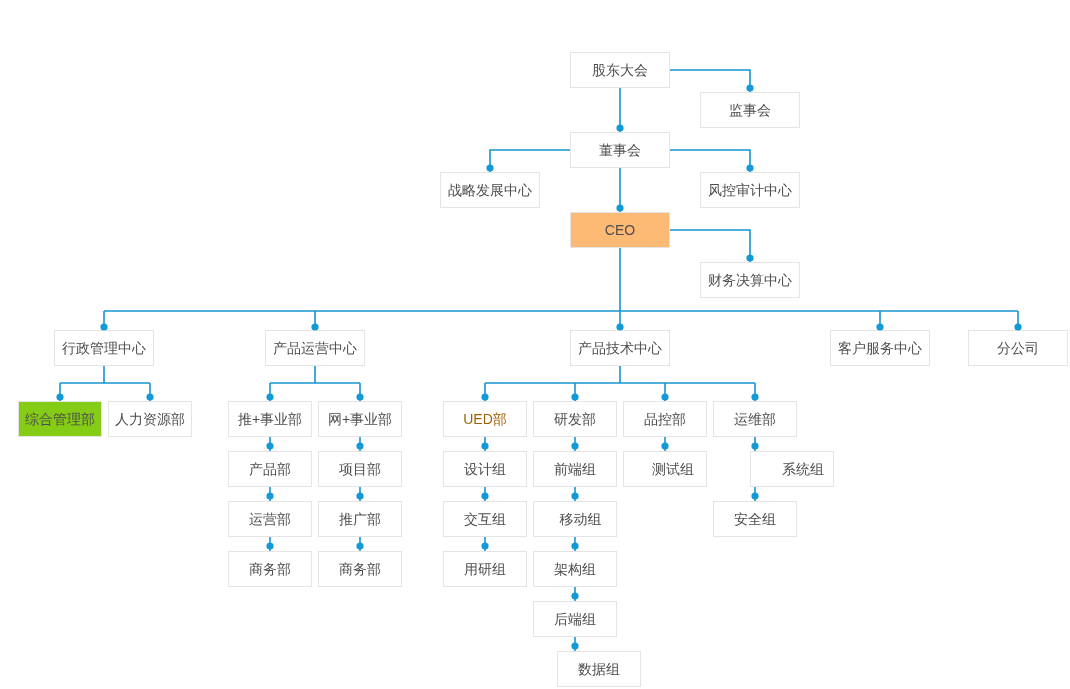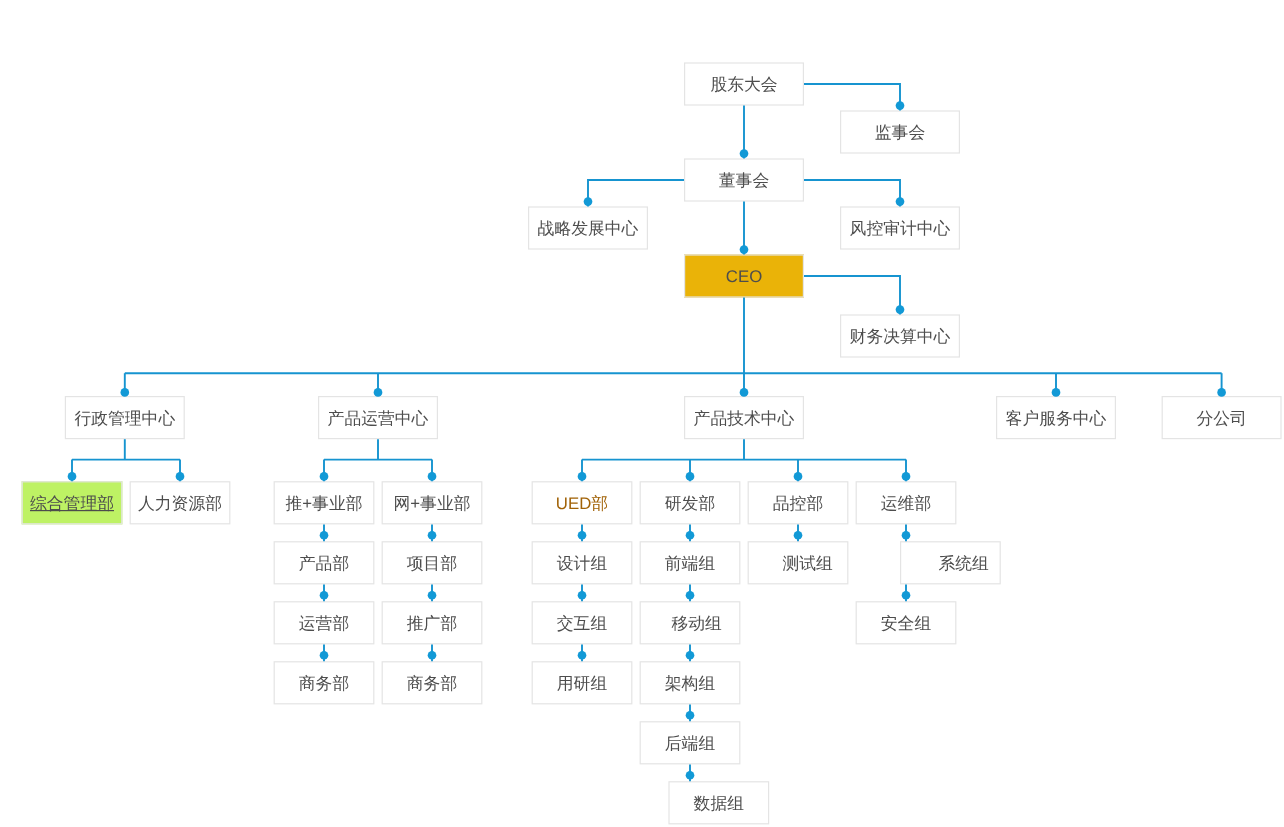--- a/index.html
+++ b/index.html
@@ -18,28 +18,28 @@
 </head>
 <body>
 
 <div class="canvas">
   <div class="nodes-layer">
       <div class="node" style="left: 570px; top: 52px; width: 100px; height: 36px; border-color: rgb(228, 228, 228); background: rgb(255, 255, 255); color: rgb(77, 77, 77);">股东大会</div>
       <div class="node" style="left: 700px; top: 92px; width: 100px; height: 36px; border-color: rgb(228, 228, 228); background: rgb(255, 255, 255); color: rgb(77, 77, 77);">监事会</div>
       <div class="node" style="left: 570px; top: 132px; width: 100px; height: 36px; border-color: rgb(228, 228, 228); background: rgb(255, 255, 255); color: rgb(77, 77, 77);">董事会</div>
       <div class="node" style="left: 440px; top: 172px; width: 100px; height: 36px; border-color: rgb(228, 228, 228); background: rgb(255, 255, 255); color: rgb(77, 77, 77);">战略发展中心</div>
       <div class="node" style="left: 700px; top: 172px; width: 100px; height: 36px; border-color: rgb(228, 228, 228); background: rgb(255, 255, 255); color: rgb(77, 77, 77);">风控审计中心</div>
-      <div class="node" style="left: 570px; top: 212px; width: 100px; height: 36px; border-color: rgb(228, 228, 228); background: #eab308; color: rgb(77, 77, 77);">CEO</div>
+      <div class="node" style="left: 570px; top: 212px; width: 100px; height: 36px; border-color: rgb(228, 228, 228); background: #fdba74; color: rgb(77, 77, 77);">CEO</div>
       <div class="node" style="left: 700px; top: 262px; width: 100px; height: 36px; border-color: rgb(228, 228, 228); background: rgb(255, 255, 255); color: rgb(77, 77, 77);">财务决算中心</div>
       <div class="node" style="left: 54px; top: 330px; width: 100px; height: 36px; border-color: rgb(228, 228, 228); background: rgb(255, 255, 255); color: rgb(77, 77, 77);">行政管理中心</div>
       <div class="node" style="left: 265px; top: 330px; width: 100px; height: 36px; border-color: rgb(228, 228, 228); background: rgb(255, 255, 255); color: rgb(77, 77, 77);">产品运营中心</div>
       <div class="node" style="left: 570px; top: 330px; width: 100px; height: 36px; border-color: rgb(228, 228, 228); background: rgb(255, 255, 255); color: rgb(77, 77, 77);">产品技术中心</div>
       <div class="node" style="left: 830px; top: 330px; width: 100px; height: 36px; border-color: rgb(228, 228, 228); background: rgb(255, 255, 255); color: rgb(77, 77, 77);">客户服务中心</div>
       <div class="node" style="left: 968px; top: 330px; width: 100px; height: 36px; border-color: rgb(228, 228, 228); background: rgb(255, 255, 255); color: rgb(77, 77, 77);">分公司</div>
-      <div class="node" style="left: 18px; top: 401px; width: 84px; height: 36px; border-color: rgb(228, 228, 228); background: #bef264; color: rgb(77, 77, 77); text-decoration: underline;">综合管理部</div>
+      <div class="node" style="left: 18px; top: 401px; width: 84px; height: 36px; border-color: rgb(228, 228, 228); background: #84cc16; color: rgb(77, 77, 77);">综合管理部</div>
       <div class="node" style="left: 108px; top: 401px; width: 84px; height: 36px; border-color: rgb(228, 228, 228); background: rgb(255, 255, 255); color: rgb(77, 77, 77);">人力资源部</div>
       <div class="node" style="left: 228px; top: 401px; width: 84px; height: 36px; border-color: rgb(228, 228, 228); background: rgb(255, 255, 255); color: rgb(77, 77, 77);">推+事业部</div>
       <div class="node" style="left: 318px; top: 401px; width: 84px; height: 36px; border-color: rgb(228, 228, 228); background: rgb(255, 255, 255); color: rgb(77, 77, 77);">网+事业部</div>
       <div class="node" style="left: 228px; top: 451px; width: 84px; height: 36px; border-color: rgb(228, 228, 228); background: rgb(255, 255, 255); color: rgb(77, 77, 77);">产品部</div>
       <div class="node" style="left: 228px; top: 501px; width: 84px; height: 36px; border-color: rgb(228, 228, 228); background: rgb(255, 255, 255); color: rgb(77, 77, 77);">运营部</div>
       <div class="node" style="left: 228px; top: 551px; width: 84px; height: 36px; border-color: rgb(228, 228, 228); background: rgb(255, 255, 255); color: rgb(77, 77, 77);">商务部</div>
       <div class="node" style="left: 318px; top: 451px; width: 84px; height: 36px; border-color: rgb(228, 228, 228); background: rgb(255, 255, 255); color: rgb(77, 77, 77);">项目部</div>
       <div class="node" style="left: 318px; top: 501px; width: 84px; height: 36px; border-color: rgb(228, 228, 228); background: rgb(255, 255, 255); color: rgb(77, 77, 77);">推广部</div>
       <div class="node" style="left: 318px; top: 551px; width: 84px; height: 36px; border-color: rgb(228, 228, 228); background: rgb(255, 255, 255); color: rgb(77, 77, 77);">商务部</div>
       <div class="node" style="left: 443px; top: 401px; width: 84px; height: 36px; border-color: rgb(228, 228, 228); background: rgb(255, 255, 255); color: #a16207;">UED部</div>

